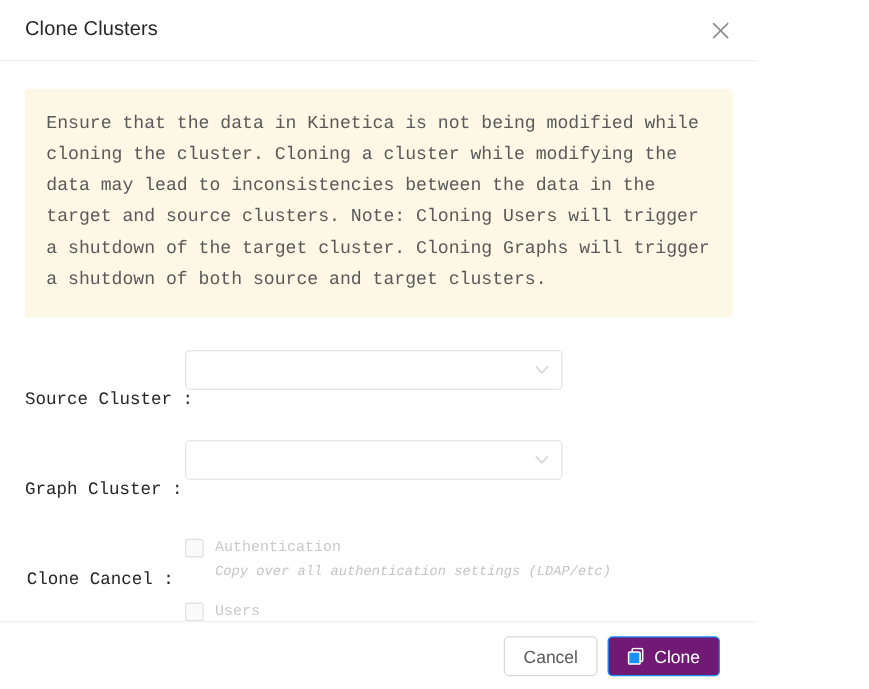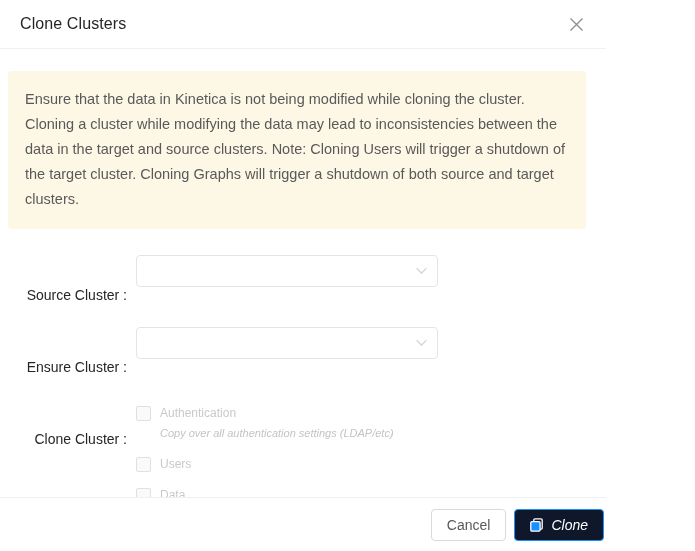--- a/index.html
+++ b/index.html
@@ -48,22 +48,23 @@
     display: flex;
     align-items: center;
     justify-content: center;
     cursor: pointer;
   }
   .close-btn svg { display: block; }
 
   
   .modal-body {
     flex: 1 1 auto;
-    padding: 22px 20px 0 8px;
+    padding: 22px 20px 0 20px;
     overflow: hidden;
+    font-family: Liberation Mono, monospace;
   }
 
   .alert {
     background: #fdf8e6;
     border-radius: 3px;
     padding: 16px 17px 17px 17px;
     color: #595959;
     font-size: 14.5px;
     line-height: 25px;
     margin-bottom: 26px;
@@ -149,21 +150,21 @@
   }
 
   
   .modal-footer {
     flex: 0 0 54px;
     height: 54px;
     border-top: 1px solid #f0f0f0;
     display: flex;
     align-items: center;
     justify-content: flex-end;
-    padding: 0 2px;
+    padding: 0 30px;
     gap: 8px;
   }
   .btn {
     height: 32px;
     border-radius: 4px;
     font-size: 14px;
     font-family: "Liberation Sans", sans-serif;
     display: inline-flex;
     align-items: center;
     justify-content: center;
@@ -171,25 +172,24 @@
     padding: 0 15px;
     white-space: nowrap;
   }
   .btn-default {
     background: #ffffff;
     border: 1px solid #d9d9d9;
     color: #595959;
     min-width: 74px;
   }
   .btn-primary {
-    background: #0f172a;
+    background: #701a75;
     border: 1px solid #1890ff;
     color: #ffffff;
     min-width: 84px;
-    font-style: italic;
   }
   .btn-icon {
     display: inline-flex;
     align-items: center;
     margin-right: 8px;
   }
   .btn-icon svg { display: block; }
 </style>
 </head>
 <body>
@@ -217,35 +217,35 @@
           <div class="select-arrow">
             <svg width="11" height="8" viewBox="0 0 11 8" aria-hidden="true">
               <path d="M1 1.5 L5.5 6.3 L10 1.5" stroke="#d6d6d6" stroke-width="1.3" fill="none" stroke-linecap="round" stroke-linejoin="round"></path>
             </svg>
           </div>
         </div>
       </div>
     </div>
 
     <div class="form-row">
-      <div class="form-label">Ensure Cluster :</div>
+      <div class="form-label">Graph Cluster :</div>
       <div class="form-control">
         <div class="select">
           <div class="select-value"></div>
           <div class="select-arrow">
             <svg width="11" height="8" viewBox="0 0 11 8" aria-hidden="true">
               <path d="M1 1.5 L5.5 6.3 L10 1.5" stroke="#d6d6d6" stroke-width="1.3" fill="none" stroke-linecap="round" stroke-linejoin="round"></path>
             </svg>
           </div>
         </div>
       </div>
     </div>
 
     <div class="form-row">
-      <div class="form-label">Clone Cluster :</div>
+      <div class="form-label">Clone Cancel :</div>
       <div class="form-control">
         <div class="options">
 
           <div class="option">
             <div class="option-main">
               <span class="checkbox"></span>
               <span class="option-label">Authentication</span>
             </div>
             <div class="option-desc">Copy over all authentication settings (LDAP/etc)</div>
           </div>

